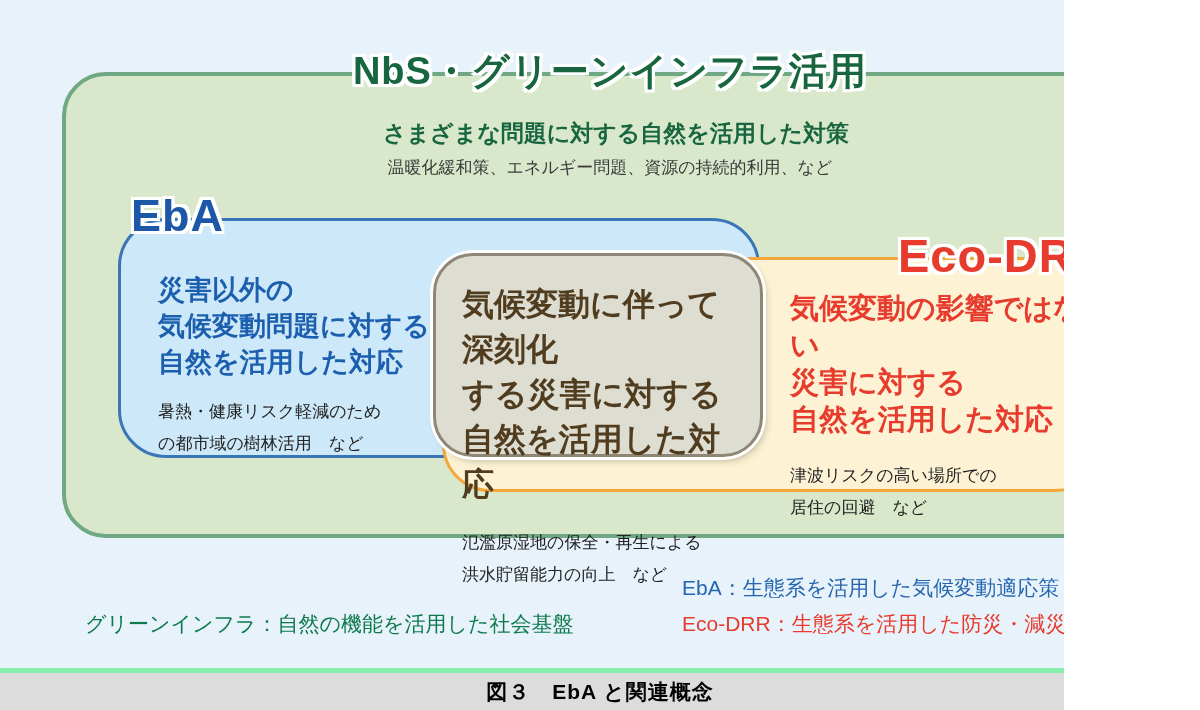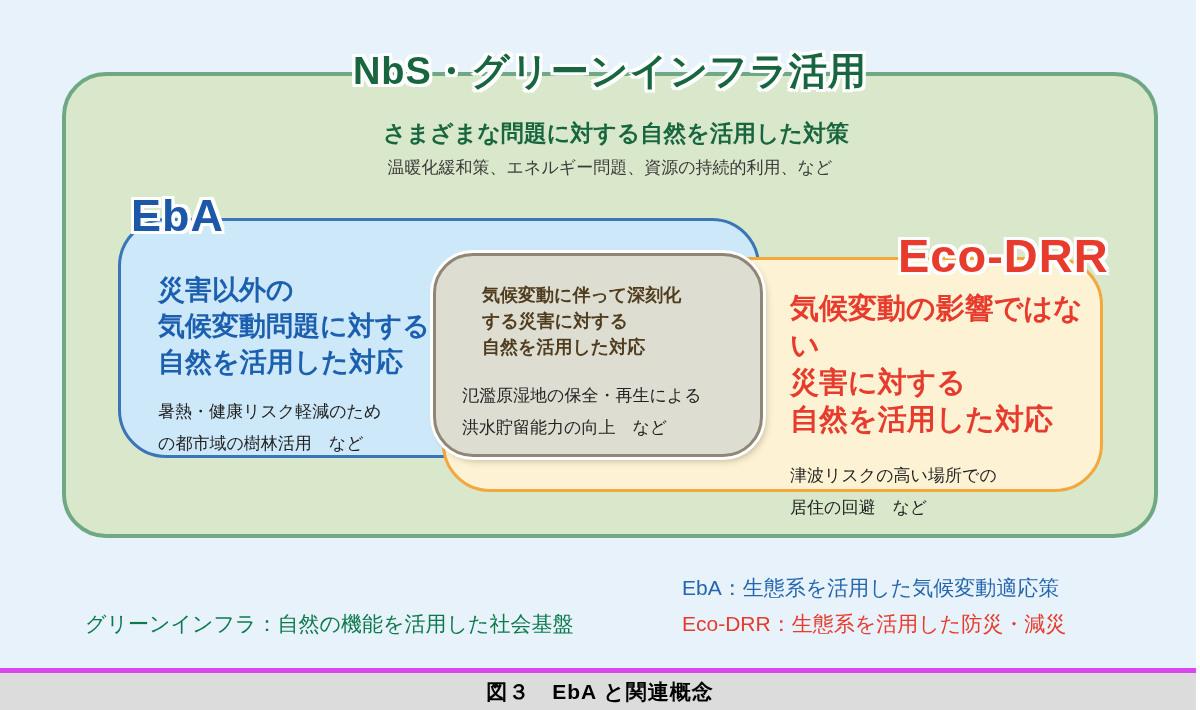--- a/index.html
+++ b/index.html
@@ -1,22 +1,22 @@
 <!DOCTYPE html>
 <html style="--background: #e7f2fb; --outer-fill: #d9e8ca; --outer-border: #6fa883; --title-green: #17663f; --eba-fill: #cde8f8; --eba-border: #3a75b8; --eba-text: #1b5fae; --overlap-fill: #deddd2; --overlap-border: #8f8675; --overlap-text: #503c1e; --ecodrr-fill: #fdf3d4; --ecodrr-border: #f3a73d; --ecodrr-text: #e73b2d; --legend-green: #0d7a4c; --caption-bar: #dcdcdc;"><head>
 <meta charset="utf-8">
 <style>
   * { margin:0; padding:0; box-sizing:border-box; }
   body {
     font-family: "Liberation Sans", "DejaVu Sans", sans-serif;
     background:#ffffff;
   }
   .stage {
-    position:relative; width:1196px; height:710px;
-    background:#d946ef; overflow:hidden;
+    position:relative; width:1064px; height:710px;
+    background:#86efac; overflow:hidden;
   }
   .blue-area {
     position:absolute; left:0; top:0; width:1200px; height:668px;
     background:var(--background,#e7f2fb);
   }
   .outer-green-box {
     position:absolute; left:62px; top:72px; width:1096px; height:466px;
     background:var(--outer-fill,#d9e8ca);
     border:4px solid var(--outer-border,#6fa883);
     border-radius:44px;
@@ -69,21 +69,21 @@
     font-size:47px; font-weight:bold; color:var(--ecodrr-text,#e73b2d); letter-spacing:1px;
     text-shadow:-3px -3px 0 #fff, 3px -3px 0 #fff, -3px 3px 0 #fff, 3px 3px 0 #fff,
                  0 -3px 0 #fff, 0 3px 0 #fff, -3px 0 0 #fff, 3px 0 0 #fff;
   }
   .text-block { position:absolute; z-index:4; }
   .pre { white-space:pre-line; }
   .eba-text { left:158px; top:272px; width:320px; }
   .eba-text .heading { font-size:27px; line-height:36px; font-weight:bold; color:var(--eba-text,#1b5fae); }
   .eba-text .example { margin-top:16px; font-size:17px; line-height:32px; color:#222; }
   .overlap-text { left:462px; top:282px; width:290px; }
-  .overlap-text .heading { font-size:18px; line-height:26px; font-weight:bold; color:var(--overlap-text,#503c1e);margin-left:20px; }
+  .overlap-text .heading { font-size:32px; line-height:45px; font-weight:bold; color:var(--overlap-text,#503c1e); }
   .overlap-text .example { margin-top:20px; font-size:17px; line-height:32px; color:#222; }
   .ecodrr-text { left:790px; top:290px; width:320px; }
   .ecodrr-text .heading { font-size:29px; line-height:37px; font-weight:bold; color:var(--ecodrr-text,#e73b2d); }
   .ecodrr-text .example { margin-top:22px; font-size:17px; line-height:32px; color:#222; }
   .legend-item { position:absolute; font-size:21px; font-weight:500; z-index:2; }
   .legend-nbs        { left:85px;  top:574px; color:var(--legend-green,#0d7a4c); }
   .legend-greeninfra { left:85px;  top:610px; color:var(--legend-green,#0d7a4c); }
   .legend-eba        { left:682px; top:574px; color:#2566ae; }
   .legend-ecodrr     { left:682px; top:610px; color:var(--ecodrr-text,#e73b2d); }
   .caption-bar {

